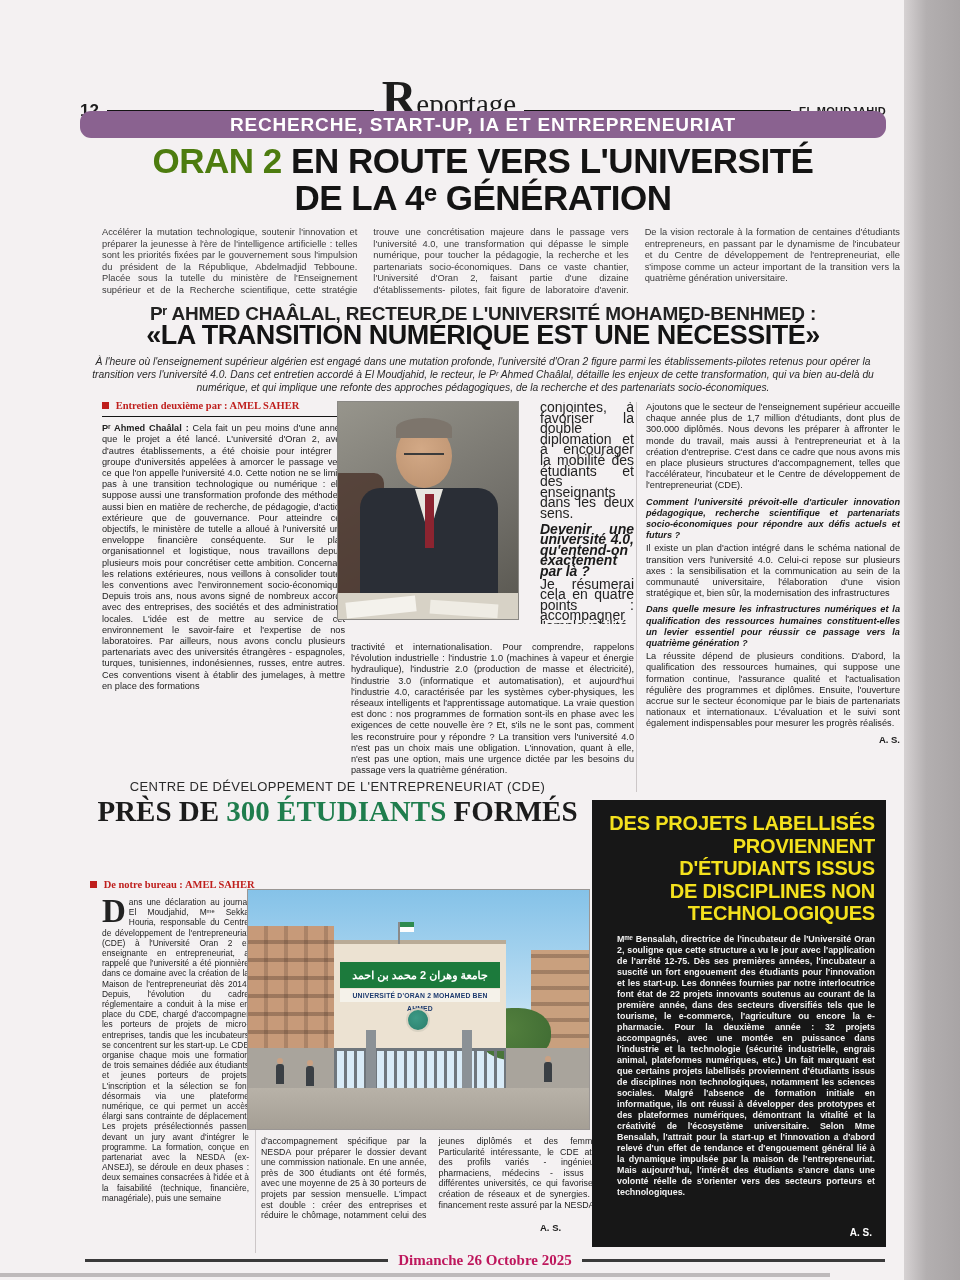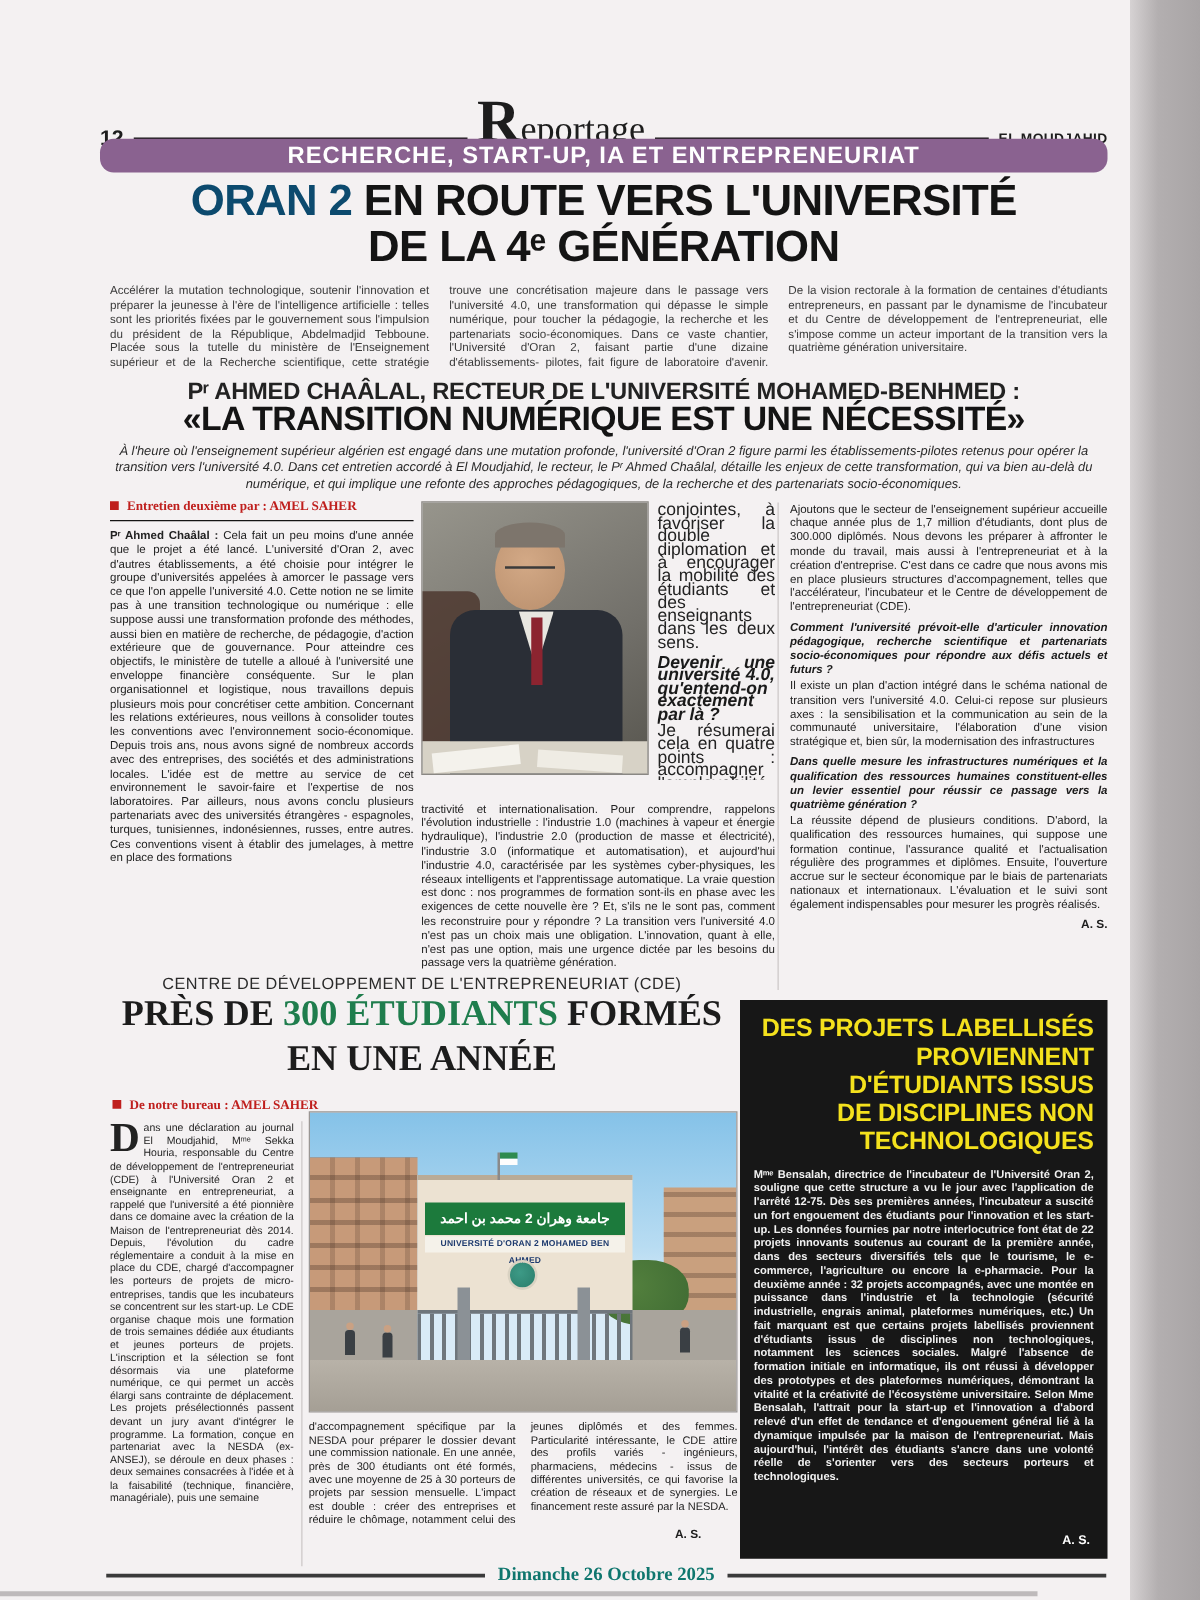--- a/index.html
+++ b/index.html
@@ -1,38 +1,38 @@
 <!DOCTYPE html>
 <html><head>
 <meta charset="utf-8">
 <style>
   * { margin:0; padding:0; box-sizing:border-box; }
   html,body { width:960px; height:1280px; overflow:hidden; }
   body { background:#f4f1f2; font-family:"Liberation Sans", sans-serif; color:#1d1d1d; position:relative; }
   .abs { position:absolute; }
-  .just { text-align:justify; text-justify:inter-word; }
+  .just { text-align:justify; text-justify:inter-word;margin-left:14px; }
 
   
   .edge-strip { right:0; top:0; width:56px; height:1280px; background:linear-gradient(90deg,#d6d2d3,#b3afb0 40%,#a8a4a5); }
   .bottom-scan { left:0; top:1273px; width:830px; height:4px; background:#918d8e; opacity:.55; }
 
   
   .header { left:80px; top:76px; width:806px; display:flex; align-items:flex-end; gap:8px; }
   .pagenum { font-weight:bold; font-size:17px; line-height:1; }
   .hrule { flex:1; height:6px; border-top:2.5px solid #141414; border-bottom:1.5px solid #141414; margin-bottom:3px; }
   .reportage { font-family:"Liberation Serif", serif; font-size:29px; line-height:.9; white-space:nowrap; }
   .reportage .bigR { font-size:48px; font-weight:bold; }
   .masthead { font-weight:bold; font-size:11px; letter-spacing:.3px; line-height:1; margin-bottom:2px; }
 
   .banner { left:80px; top:111px; width:806px; height:27px; background:#8a6290; color:#fff;
             font-weight:bold; font-size:19px; letter-spacing:.8px; text-align:center; line-height:27px;border-radius:11px; }
 
   .headline { left:80px; top:142px; width:806px; text-align:center; font-weight:bold;
               font-size:35px; line-height:37px; letter-spacing:-.5px; color:#141414; }
-  .headline .red { color:#0c4a6e; }
+  .headline .red { color:#4d7c0f; }
 
   .intro { left:88px; top:227px; width:798px; height:74px; overflow:hidden;
            column-count:3; column-gap:16px; font-size:9.3px; line-height:11.5px; color:#3a3a3a; }
 
   .subkicker { left:80px; top:303px; width:806px; text-align:center; font-weight:bold; font-size:19px; letter-spacing:-.2px; color:#222; }
   .subtitle  { left:80px; top:320px; width:806px; text-align:center; font-weight:bold; font-size:27px; letter-spacing:-.5px; color:#141414; }
 
   .standfirst { left:84px; top:355px; width:798px; text-align:center; font-style:italic;
                 font-size:10.3px; line-height:13px; color:#2a2a2a; }
 
@@ -108,21 +108,21 @@
 
   
   .labelbox { left:592px; top:800px; width:294px; height:447px; background:#171717; padding:12px 11px; overflow:hidden; }
   .labelbox .ttl { color:#f4e11d; font-weight:bold; font-size:20px; line-height:22.5px; text-align:right; letter-spacing:-.2px; }
   .labelbox .body { color:#f2f2f2; font-weight:bold; font-size:8.9px; line-height:11px; margin-top:9px; max-height:302px; overflow:hidden; }
   .labelbox .bsign { position:absolute; right:14px; bottom:9px; color:#fff; font-weight:bold; font-size:10px; }
 
   
   .footer { left:85px; top:1252px; width:800px; display:flex; align-items:center; gap:10px; }
   .frule { flex:1; height:3px; background:#3a3a3a; }
-  .fdate { font-family:"Liberation Serif", serif; font-weight:bold; font-size:15px; color:#0f766e; white-space:nowrap; }
+  .fdate { font-family:"Liberation Serif", serif; font-weight:bold; font-size:15px; color:#be185d; white-space:nowrap; }
 </style>
 </head>
 <body>
 
 <div>
 
   <div class="abs edge-strip"></div>
   <div class="abs bottom-scan"></div>
 
   <div class="abs header">
@@ -187,21 +187,20 @@
     <p class="q allital">Dans quelle mesure les infrastructures numériques et la qualification des ressources humaines constituent-elles un levier essentiel pour réussir ce passage vers la quatrième génération ?</p>
     <p class="a">La réussite dépend de plusieurs conditions. D'abord, la qualification des ressources humaines, qui suppose une formation continue, l'assurance qualité et l'actualisation régulière des programmes et diplômes. Ensuite, l'ouverture accrue sur le secteur économique par le biais de partenariats nationaux et internationaux. L'évaluation et le suivi sont également indispensables pour mesurer les progrès réalisés.</p>
     <div class="sign">A. S.</div>
   </div>
 
   <div class="abs cde-kicker">CENTRE DE DÉVELOPPEMENT DE L'ENTREPRENEURIAT (CDE)</div>
   <h2 class="abs cde-head">
     <span>PRÈS DE</span>
     <span class="green">300 ÉTUDIANTS</span>
     <span>FORMÉS</span><br>
-    <span>EN UNE ANNÉE</span>
   </h2>
   <div class="abs cde-byline byline">
     <span class="redsq"></span>
     <span>De notre bureau :</span>
     <span>AMEL SAHER</span>
   </div>
   <div class="abs cde-left just">
     <span class="dropcap">D</span><span>ans une déclaration au journal El Moudjahid, Mᵐᵉ Sekka Houria, responsable du Centre de développement de l'entrepreneuriat (CDE) à l'Université Oran 2 et enseignante en entrepreneuriat, a rappelé que l'université a été pionnière dans ce domaine avec la création de la Maison de l'entrepreneuriat dès 2014. Depuis, l'évolution du cadre réglementaire a conduit à la mise en place du CDE, chargé d'accompagner les porteurs de projets de micro-entreprises, tandis que les incubateurs se concentrent sur les start-up. Le CDE organise chaque mois une formation de trois semaines dédiée aux étudiants et jeunes porteurs de projets. L'inscription et la sélection se font désormais via une plateforme numérique, ce qui permet un accès élargi sans contrainte de déplacement. Les projets présélectionnés passent devant un jury avant d'intégrer le programme. La formation, conçue en partenariat avec la NESDA (ex-ANSEJ), se déroule en deux phases : deux semaines consacrées à l'idée et à la faisabilité (technique, financière, managériale), puis une semaine</span>
   </div>
 

